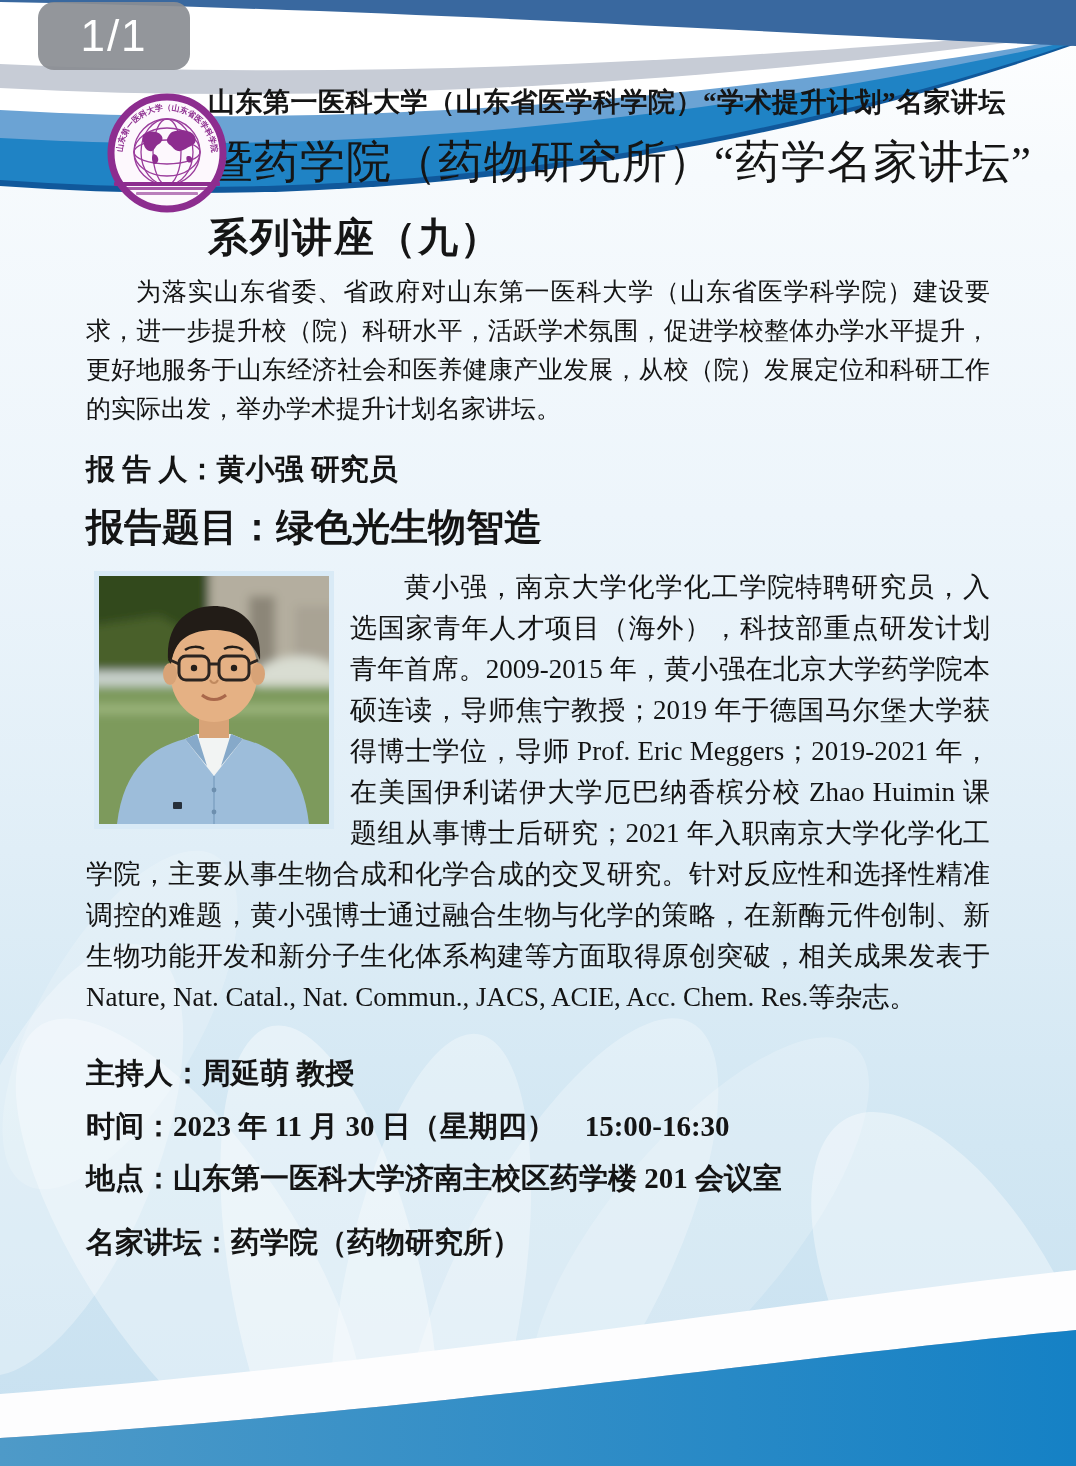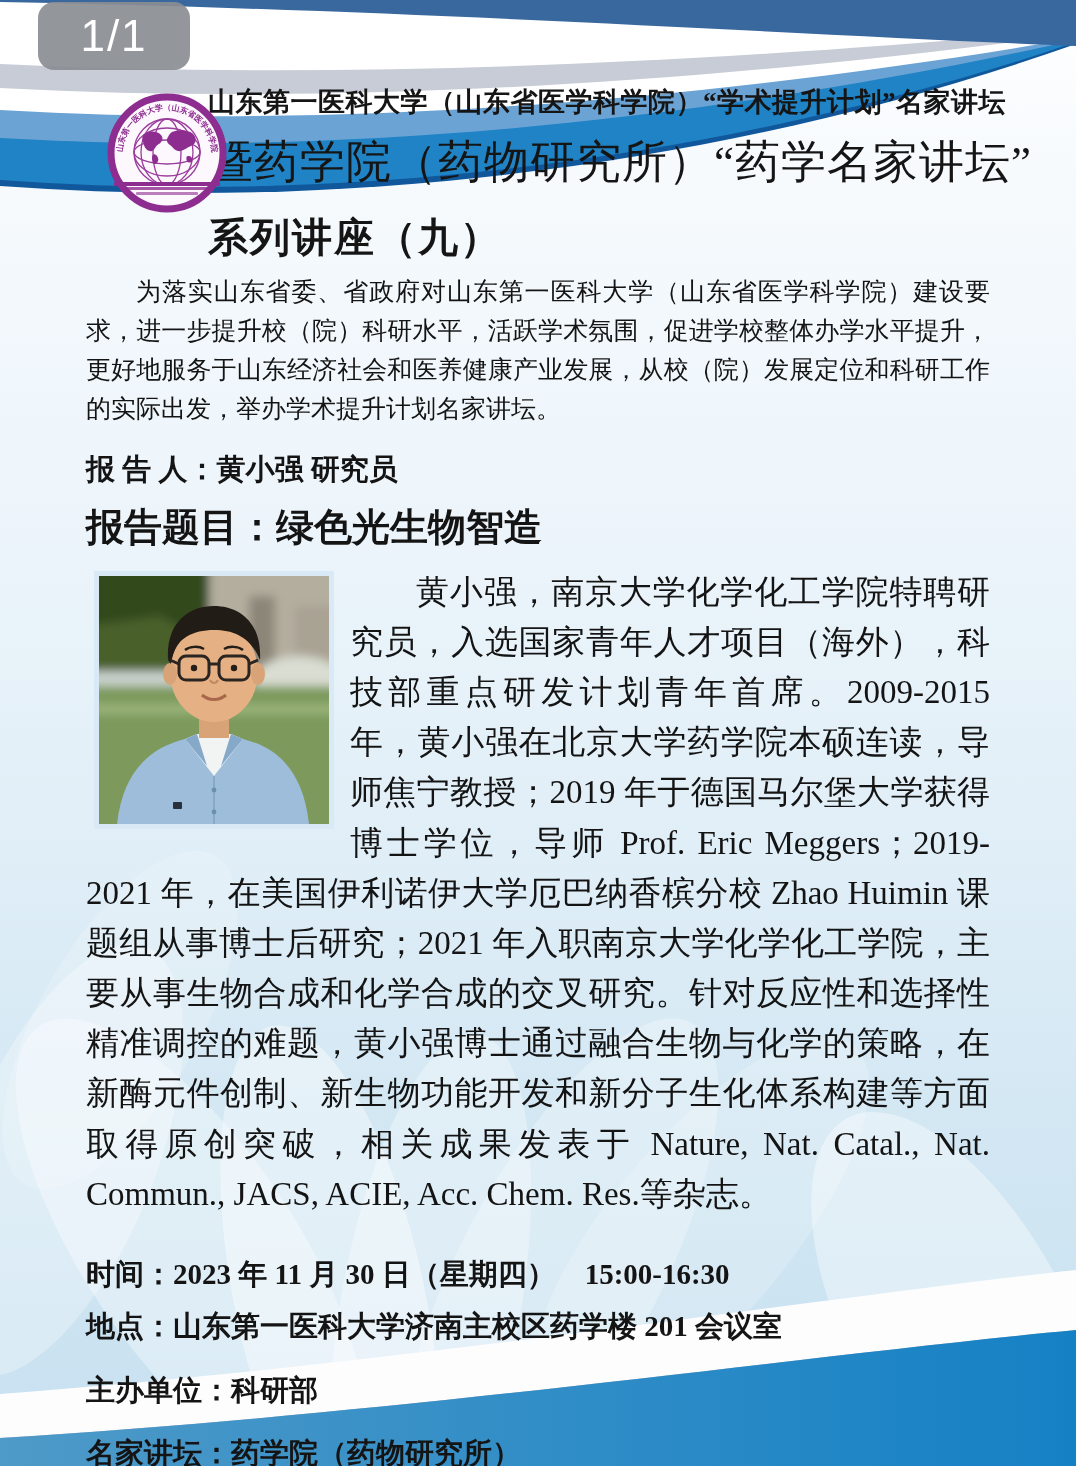--- a/index.html
+++ b/index.html
@@ -41,21 +41,21 @@
   .speaker-line { font-size:29px; font-weight:700; margin-top:19px; line-height:1.55; }
   .topic-line   { font-size:38px; font-weight:700; margin-top:6px;  line-height:1.55; }
 
   .bio-wrap { margin-top:10px; }
   .photo-frame {
     float:left; width:240px; height:258px; border:5px solid #d9eaf6;
     margin:4px 16px 10px 8px; background:#89a06f; overflow:hidden;
   }
   .photo-frame svg { display:block; }
   .bio {
-    font-size:33px; line-height:1.52; text-align:justify; text-indent:2em;
+    font-size:27px; line-height:1.52; text-align:justify; text-indent:2em;
   }
 
   .details { clear:both; margin-top:34px; font-size:29px; font-weight:700; }
   .detail-row { line-height:1.5; margin-top:9px; }
   .detail-row.spaced { margin-top:20px; }
   .detail-label { font-weight:700; }
   .detail-value { font-weight:700; }
 </style>
 </head>
 <body>
@@ -190,20 +190,20 @@
             <path d="M125,73 C130,70 139,70 144,74" stroke="#241e19" stroke-width="2.5" fill="none"></path>
             <path d="M111,104 C113,108 117,108 119,104" stroke="#c08a5f" stroke-width="2" fill="none"></path>
             <path d="M103,119 C110,125 120,125 127,119" stroke="#a9684b" stroke-width="3" fill="none"></path>
           </g>
         </svg>
       </div>
       <p class="bio">黄小强，南京大学化学化工学院特聘研究员，入选国家青年人才项目（海外），科技部重点研发计划青年首席。2009-2015 年，黄小强在北京大学药学院本硕连读，导师焦宁教授；2019 年于德国马尔堡大学获得博士学位，导师 Prof. Eric Meggers；2019-2021 年，在美国伊利诺伊大学厄巴纳香槟分校 Zhao Huimin 课题组从事博士后研究；2021 年入职南京大学化学化工学院，主要从事生物合成和化学合成的交叉研究。针对反应性和选择性精准调控的难题，黄小强博士通过融合生物与化学的策略，在新酶元件创制、新生物功能开发和新分子生化体系构建等方面取得原创突破，相关成果发表于 Nature, Nat. Catal., Nat. Commun., JACS, ACIE, Acc. Chem. Res.等杂志。</p>
     </div>
 
     <div class="details">
+      <div class="detail-row"><span class="detail-label">主持人：</span><span class="detail-value">周延萌 教授</span></div>
       <div class="detail-row"><span class="detail-label">时间：</span><span class="detail-value">2023 年 11 月 30 日（星期四）　15:00-16:30</span></div>
       <div class="detail-row"><span class="detail-label">地点：</span><span class="detail-value">山东第一医科大学济南主校区药学楼 201 会议室</span></div>
-      <div class="detail-row spaced"><span class="detail-label">主办单位：</span><span class="detail-value">科研部</span></div>
       <div class="detail-row spaced"><span class="detail-label">名家讲坛：</span><span class="detail-value">药学院（药物研究所）</span></div>
     </div>
 
   </div>
 </div>
 
 </body></html>

